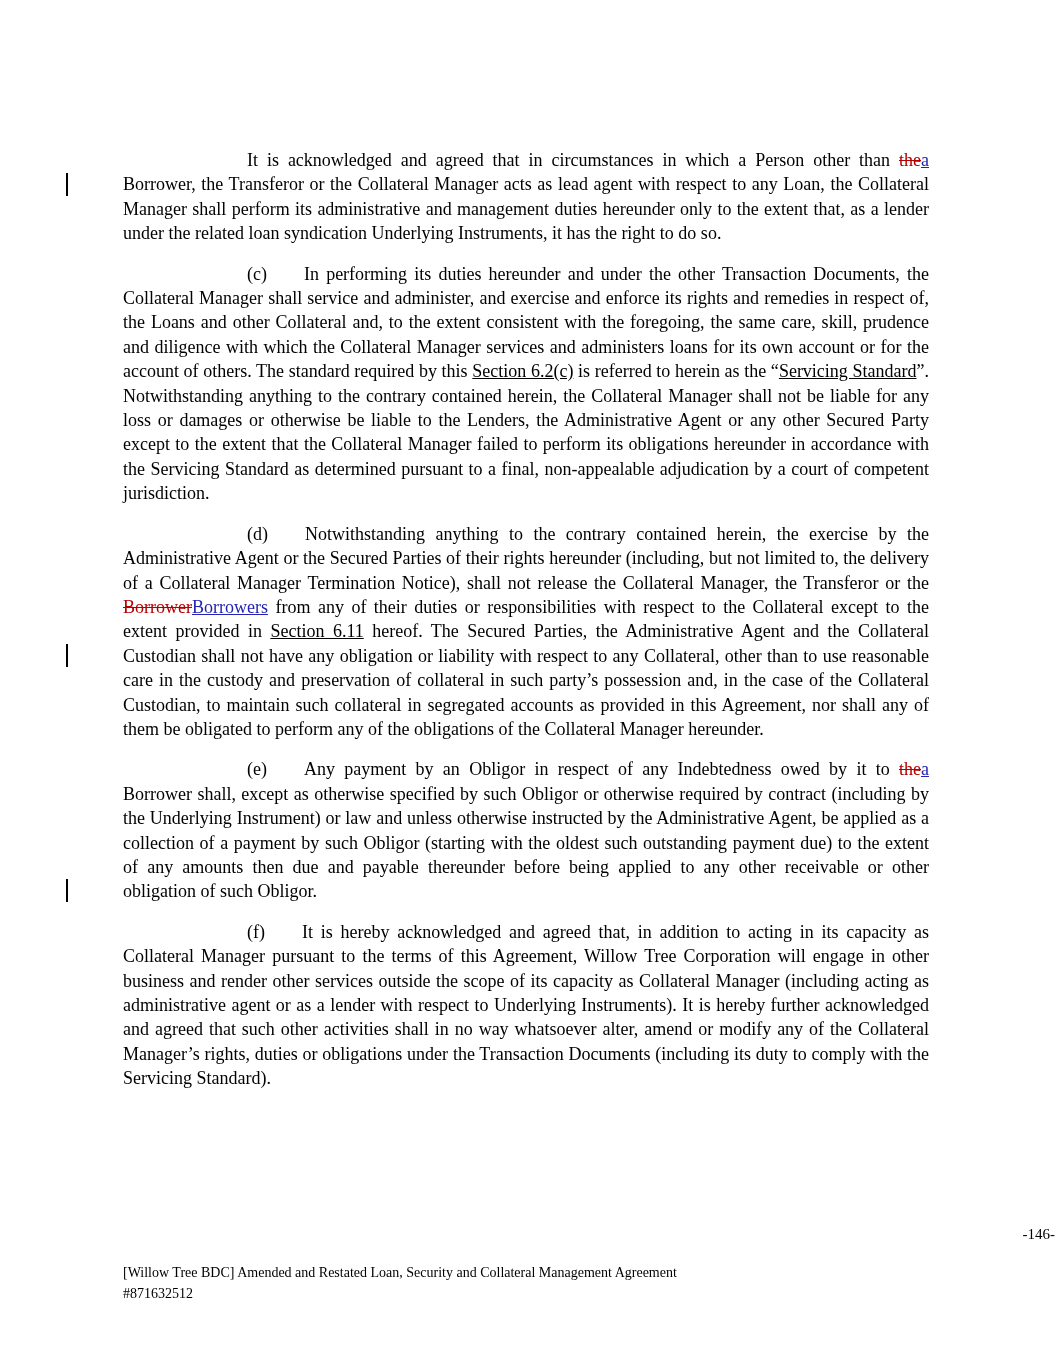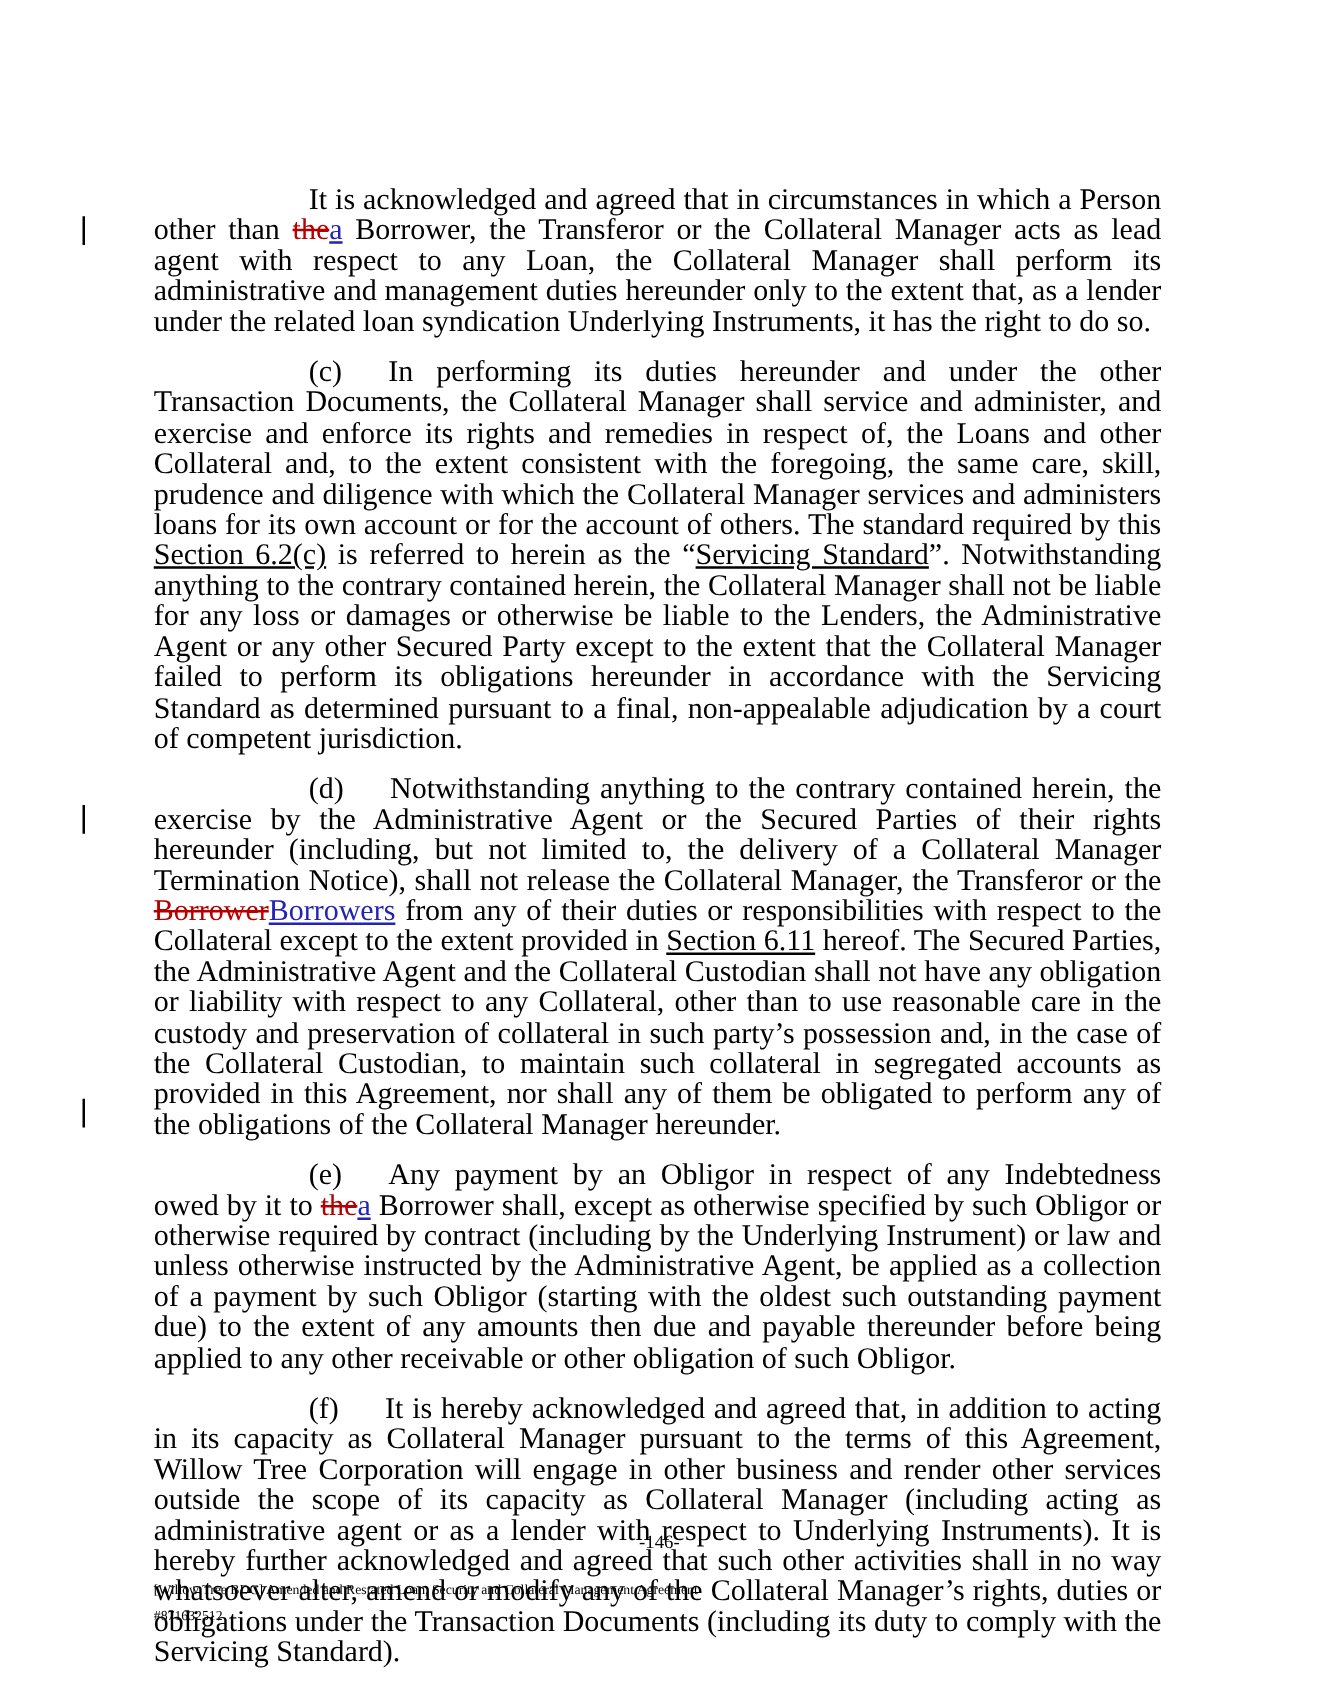--- a/index.html
+++ b/index.html
@@ -14,21 +14,21 @@
     overflow:hidden;
   }
   .content{
     position:absolute;
     left:123px;
     top:148px;
     width:806px;
   }
   .para{
     margin:0 0 16px 0;
-    font-size:24px;
+    font-size:18px;
     line-height:24.4px;
     text-align:justify;
     text-indent:124px;
   }
   .tab{display:inline-block;width:37px;}
   .del{
     color:var(--del-color,#b40000);
     text-decoration:line-through;
   }
   .ins{
@@ -41,29 +41,29 @@
     left:66px;
     width:2px;
     height:23px;
     background:#000000;
   }
   .page-number{
     position:absolute;
     left:0;
     top:1226px;
     width:1055px;
-    text-align:center;
+    text-align:right;
     font-size:15px;
   }
   .footer{
     position:absolute;
     left:123px;
     top:1262px;
     width:806px;
-    font-size:11px;
+    font-size:14px;
     line-height:21px;
   }
 </style>
 </head>
 <body>
 
 <div class="page">
 
   <div class="change-bar" style="top:173px"></div>
   <div class="change-bar" style="top:644px"></div>

